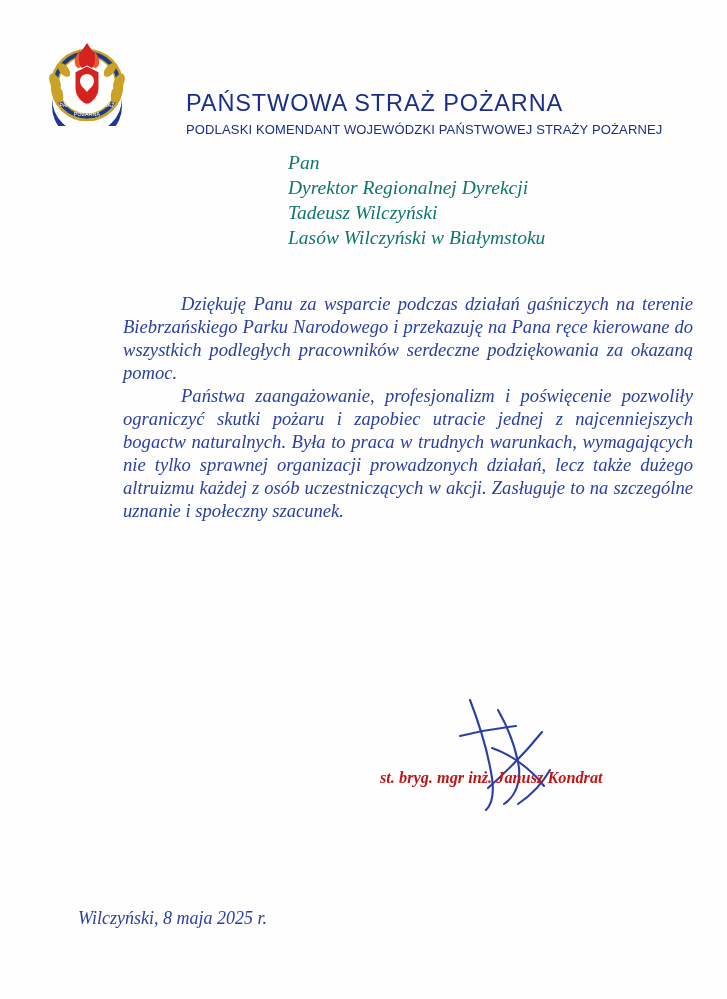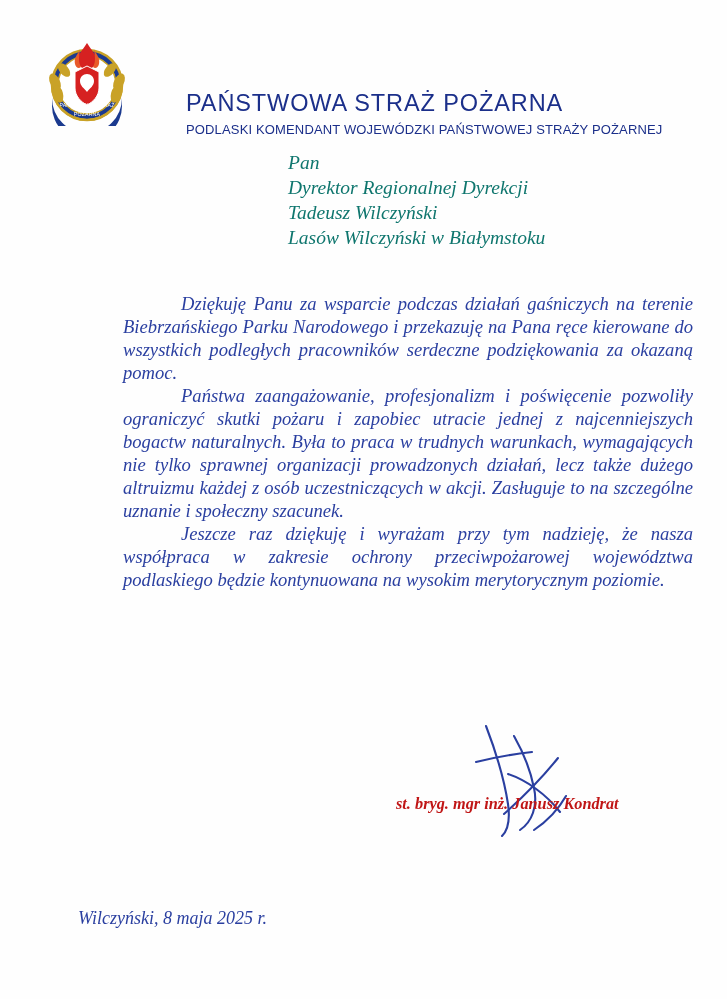--- a/index.html
+++ b/index.html
@@ -91,25 +91,24 @@
   }
   .body-text p {
     margin: 0 0 0 0;
     text-indent: 58px;
   }
   .body-text p + p { margin-top: 0px; }
 
   
   .signature-area {
     position: absolute;
-    top: 718px;
+    top: 692px;
     left: 380px;
     width: 280px;
     height: 130px;
-    margin-left: 16px;
   }
   .sig-scribble {
     position: absolute;
     top: 0;
     left: 78px;
   }
   .sig-name {
     position: absolute;
     top: 76px;
     left: 0px;
@@ -183,21 +182,20 @@
   <div class="addressee">
     <div>Pan</div>
     <div>Dyrektor Regionalnej Dyrekcji</div>
     <div>Tadeusz Wilczyński</div>
     <div>Lasów Wilczyński w Białymstoku</div>
   </div>
 
   <div class="body-text">
     <p>Dziękuję Panu za wsparcie podczas działań gaśniczych na terenie Biebrzańskiego Parku Narodowego i przekazuję na Pana ręce kierowane do wszystkich podległych pracowników serdeczne podziękowania za okazaną pomoc.</p>
     <p>Państwa zaangażowanie, profesjonalizm i poświęcenie pozwoliły ograniczyć skutki pożaru i zapobiec utracie jednej z najcenniejszych bogactw naturalnych. Była to praca w trudnych warunkach, wymagających nie tylko sprawnej organizacji prowadzonych działań, lecz także dużego altruizmu każdej z osób uczestniczących w akcji. Zasługuje to na szczególne uznanie i społeczny szacunek.</p>
-    <p>Jeszcze raz dziękuję i wyrażam przy tym nadzieję, że nasza współpraca w zakresie ochrony przeciwpożarowej województwa podlaskiego będzie kontynuowana na wysokim merytorycznym poziomie.</p>
   </div>
 
   <div class="signature-area">
     <div class="sig-scribble">
       <svg width="190" height="130" viewBox="0 0 190 130" xmlns="http://www.w3.org/2000/svg">
         <g fill="none" stroke="#2a3fa0" stroke-width="2.1" stroke-linecap="round">
           <path d="M12 8 C22 34 30 60 34 86 C36 100 34 112 28 118"></path>
           <path d="M2 44 C18 40 40 36 58 34"></path>
           <path d="M40 18 C48 32 56 50 60 70 C64 88 58 104 46 112"></path>
           <path d="M30 96 C48 80 68 60 84 40"></path>

